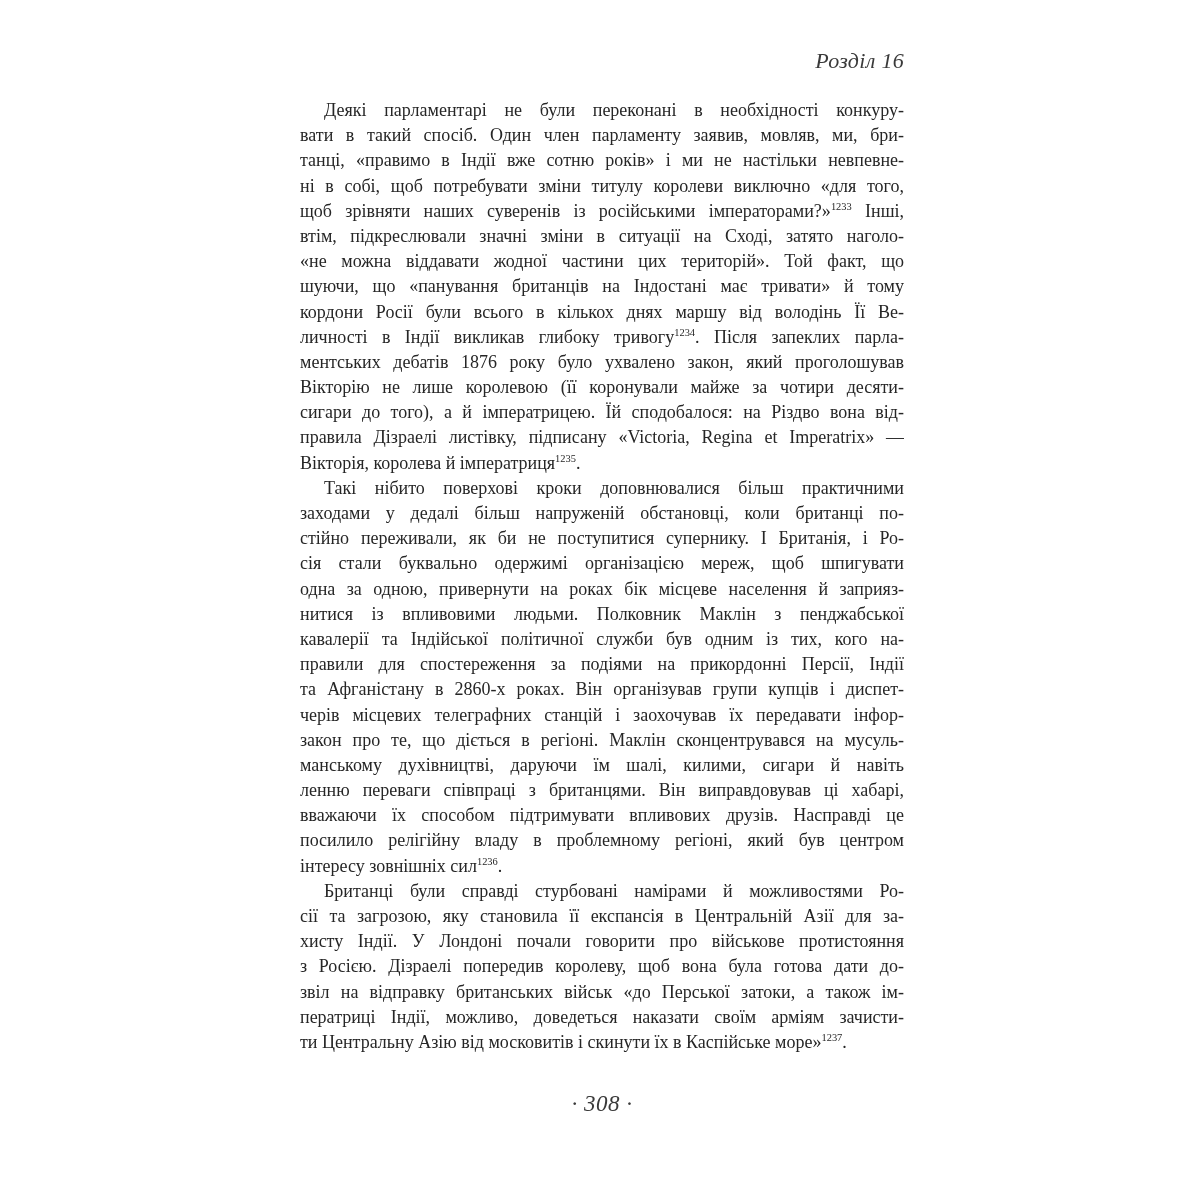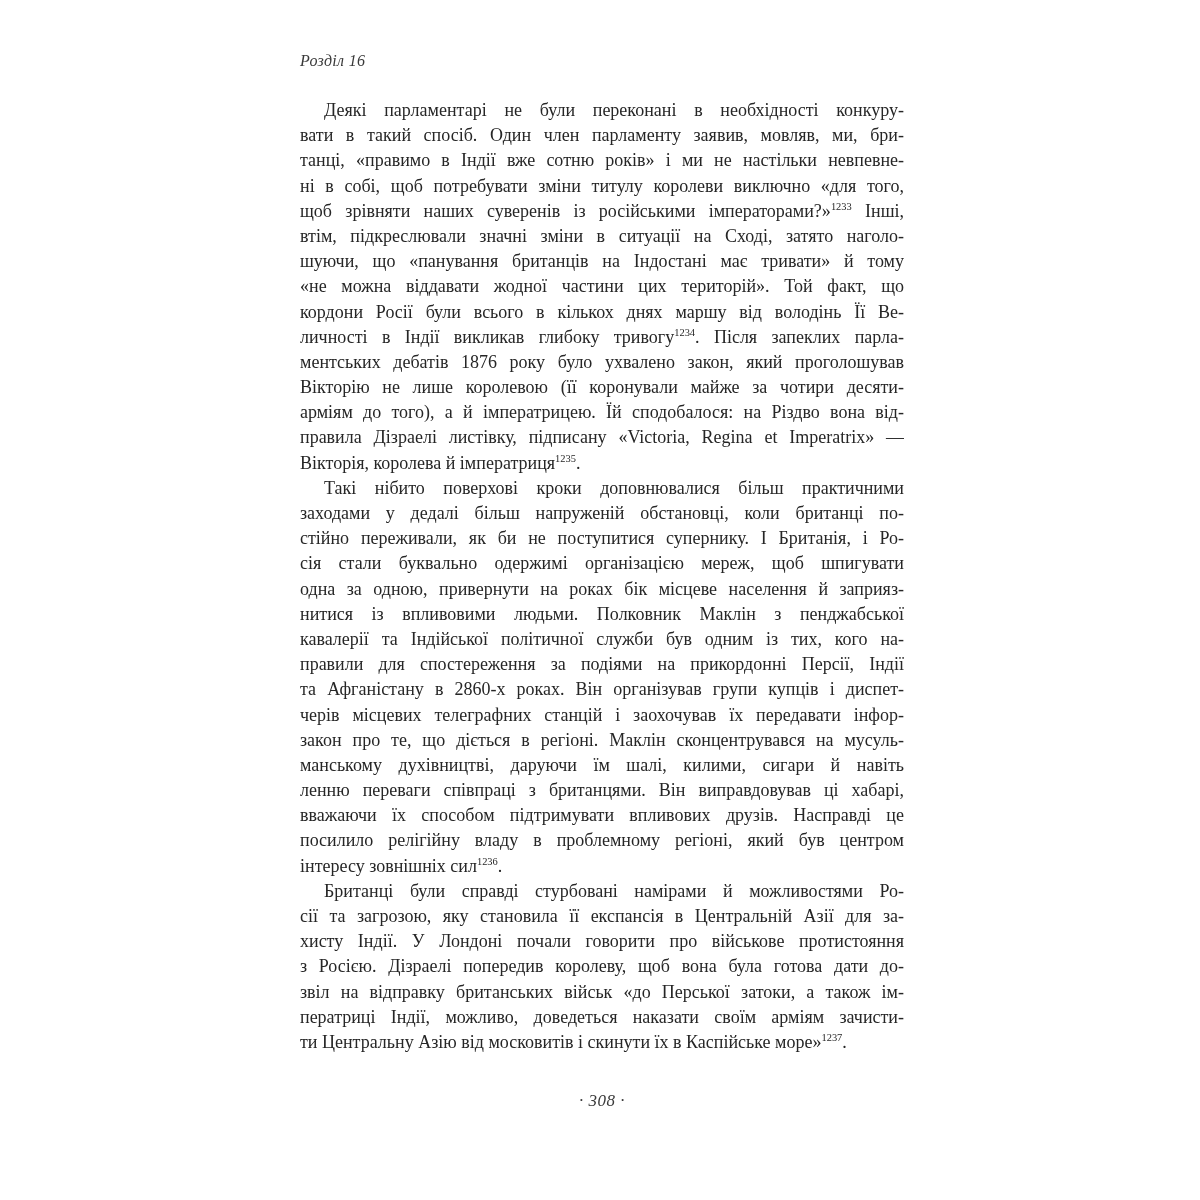--- a/index.html
+++ b/index.html
@@ -16,23 +16,23 @@
     font-family: "Liberation Serif", "DejaVu Serif", serif;
     color: #262626;
   }
   .content {
     width: 604px;
     margin: 0 auto 0 300px;
     padding-top: 50px;
     box-sizing: border-box;
   }
   .running-head {
-    text-align: left;
+    text-align: right;
     font-style: italic;
-    font-size: 16px;
+    font-size: 22px;
     line-height: 22px;
     color: #3a3a3a;
     letter-spacing: 0.3px;
   }
   .text-block {
     margin-top: 26px;
     font-size: 18px;
     line-height: 25.2px;
   }
   .para {
@@ -55,47 +55,47 @@
     font-size: 0.58em;
     line-height: 0;
     vertical-align: super;
     letter-spacing: 0;
     margin-top: 40px;
   }
   .folio {
     margin-top: 36px;
     text-align: center;
     font-style: italic;
-    font-size: 17px;
+    font-size: 23px;
     color: #3a3a3a;
     letter-spacing: 0.5px;
   }
 </style>
 </head>
 <body>
 
 <div class="page">
   <div class="content">
     <div class="running-head">Розділ 16</div>
 
     <div class="text-block">
         <div class="para">
           <div class="line first">Деякі парламентарі не були переконані в необхідності конкуру-</div>
           <div class="line">вати в такий спосіб. Один член парламенту заявив, мовляв, ми, бри-</div>
           <div class="line">танці, «правимо в Індії вже сотню років» і ми не настільки невпевне-</div>
           <div class="line">ні в собі, щоб потребувати зміни титулу королеви виключно «для того,</div>
           <div class="line">щоб зрівняти наших суверенів із російськими імператорами?»<sup class="fnref">1233</sup> Інші,</div>
           <div class="line">втім, підкреслювали значні зміни в ситуації на Сході, затято наголо-</div>
+          <div class="line">«не можна віддавати жодної частини цих територій». Той факт, що</div>
           <div class="line">шуючи, що «панування британців на Індостані має тривати» й тому</div>
-          <div class="line">«не можна віддавати жодної частини цих територій». Той факт, що</div>
           <div class="line">кордони Росії були всього в кількох днях маршу від володінь Її Ве-</div>
           <div class="line">личності в Індії викликав глибоку тривогу<sup class="fnref">1234</sup>. Після запеклих парла-</div>
           <div class="line">ментських дебатів 1876 року було ухвалено закон, який проголошував</div>
           <div class="line">Вікторію не лише королевою (її коронували майже за чотири десяти-</div>
-          <div class="line">арміям до того), а й імператрицею. Їй сподобалося: на Різдво вона від-</div>
+          <div class="line">сигари до того), а й імператрицею. Їй сподобалося: на Різдво вона від-</div>
           <div class="line">правила Дізраелі листівку, підписану «Victoria, Regina et Imperatrix» —</div>
           <div class="line last">Вікторія, королева й імператриця<sup class="fnref">1235</sup>.</div>
         </div>
         <div class="para">
           <div class="line first">Такі нібито поверхові кроки доповнювалися більш практичними</div>
           <div class="line">заходами у дедалі більш напруженій обстановці, коли британці по-</div>
           <div class="line">стійно переживали, як би не поступитися супернику. І Британія, і Ро-</div>
           <div class="line">сія стали буквально одержимі організацією мереж, щоб шпигувати</div>
           <div class="line">одна за одною, привернути на роках бік місцеве населення й заприяз-</div>
           <div class="line">нитися із впливовими людьми. Полковник Маклін з пенджабської</div>

